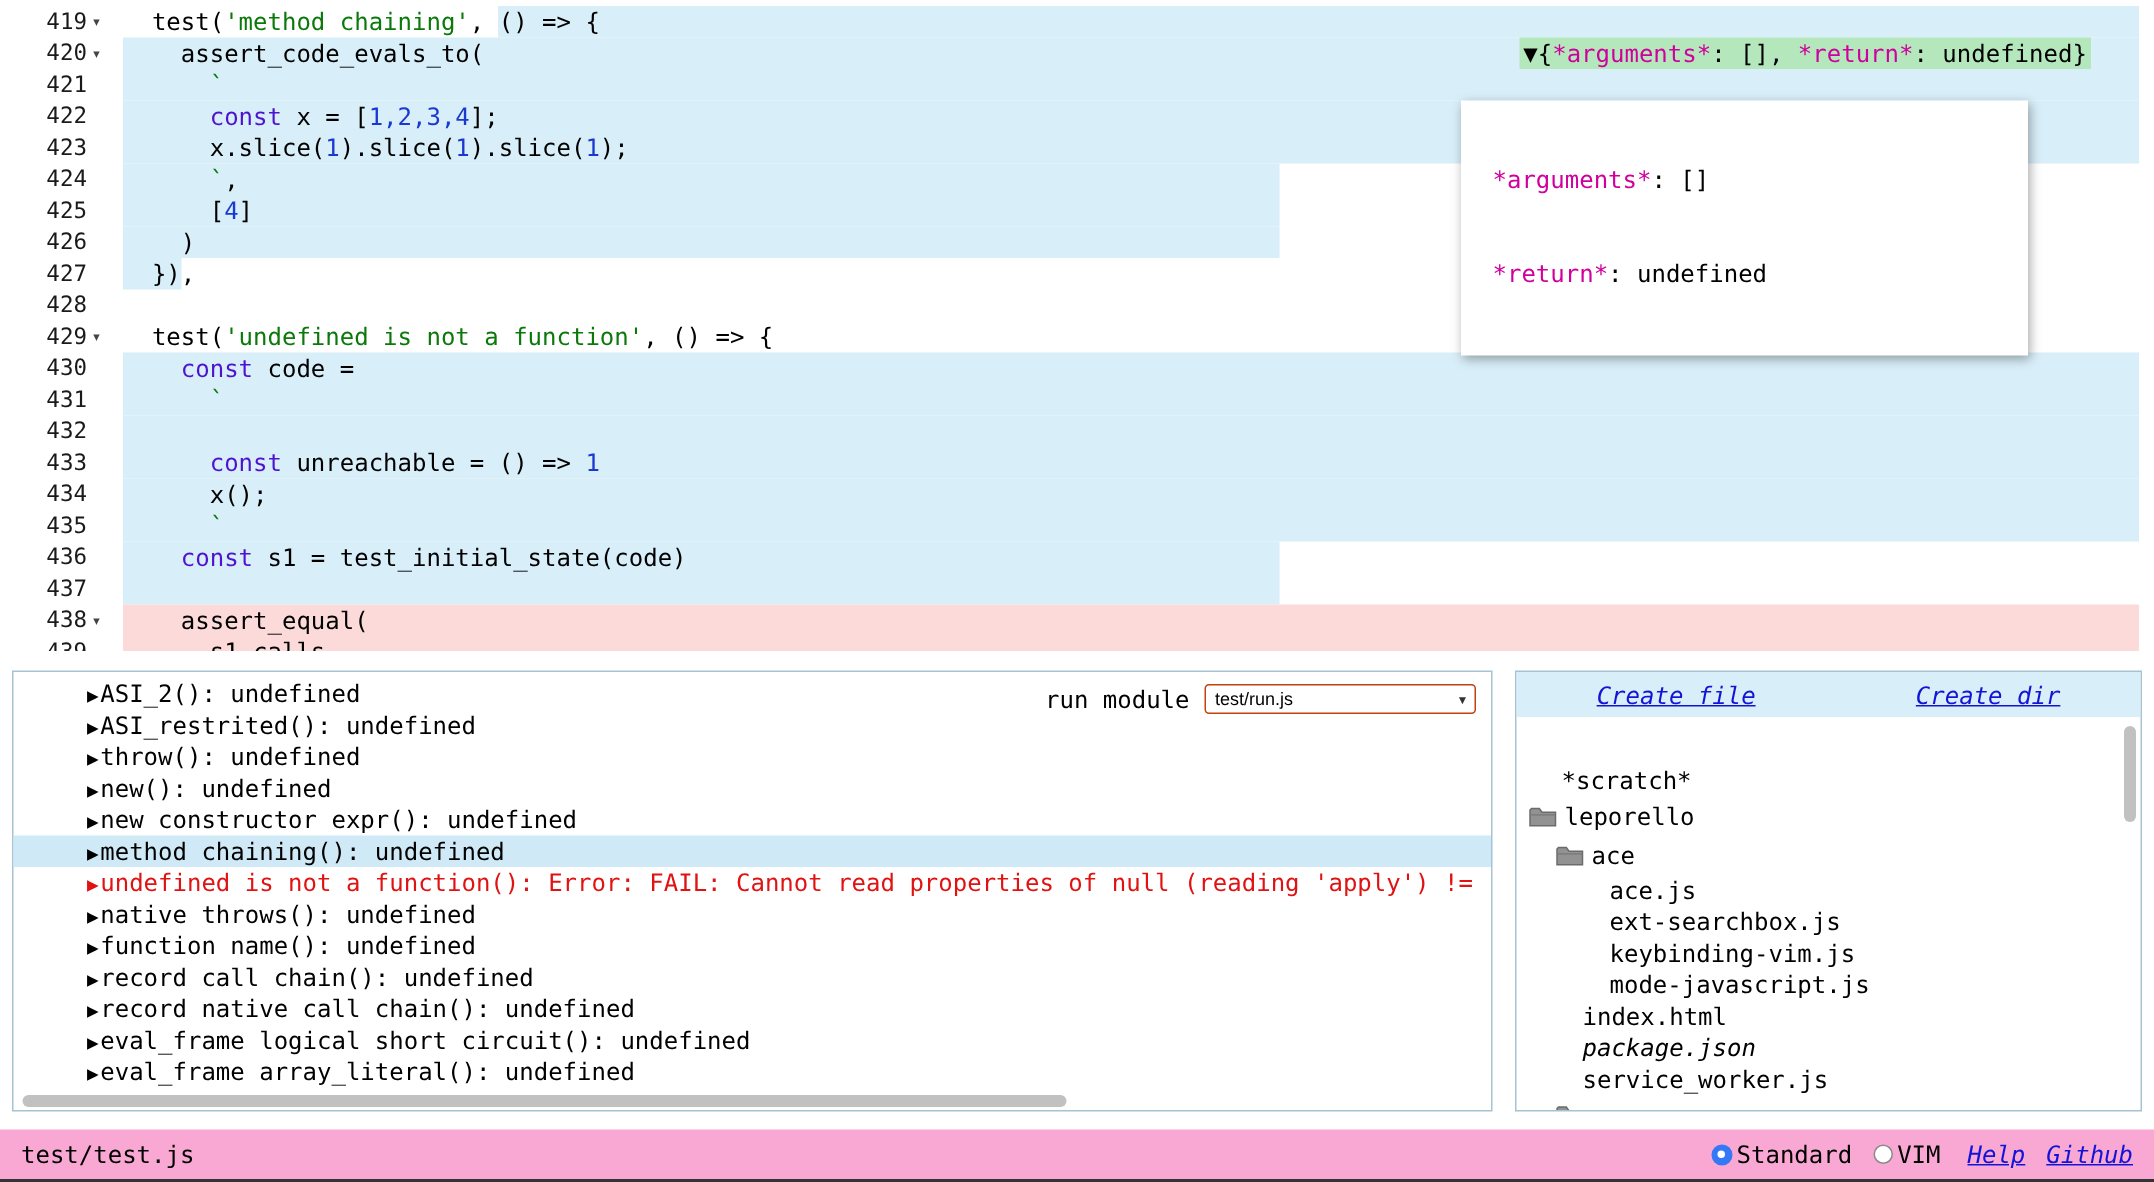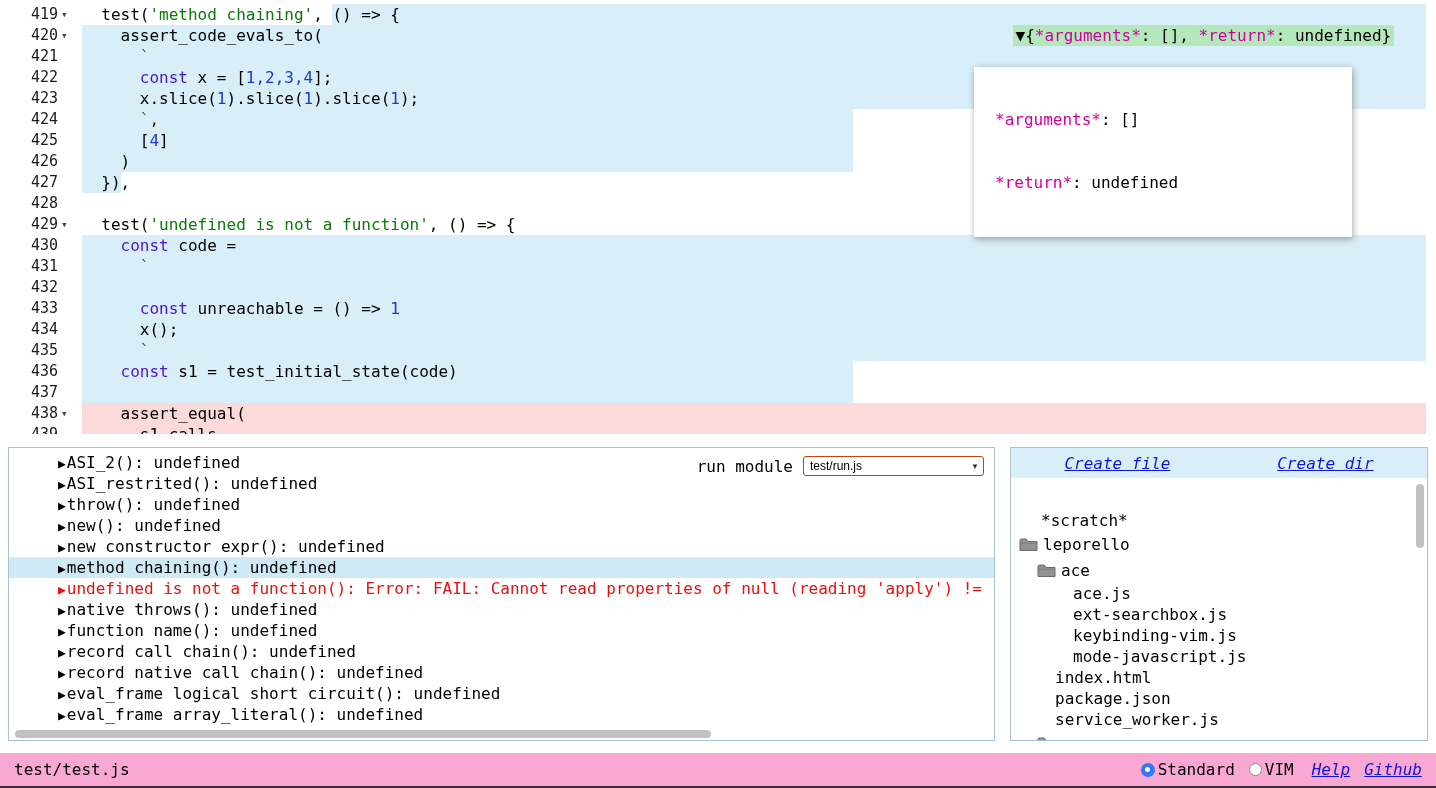--- a/index.html
+++ b/index.html
@@ -309,21 +309,21 @@
             </svg></span><span>leporello</span></div>
         <div class="tree-item folder" style="padding-left: 26px;"><span class="folder-icon"><svg width="19" height="15" viewBox="0 0 19 15">
               <path d="M1 3 L1 13.5 L18 13.5 L18 4.5 L9 4.5 L7.2 2 L2 2 Z" fill="#929292" stroke="#6b6b6b" stroke-width="1"></path>
               <path d="M1 6.2 L18 6.2" stroke="#777" stroke-width="0.8"></path>
             </svg></span><span>ace</span></div>
         <div class="tree-item" style="padding-left: 62px;"><span>ace.js</span></div>
         <div class="tree-item" style="padding-left: 62px;"><span>ext-searchbox.js</span></div>
         <div class="tree-item" style="padding-left: 62px;"><span>keybinding-vim.js</span></div>
         <div class="tree-item" style="padding-left: 62px;"><span>mode-javascript.js</span></div>
         <div class="tree-item" style="padding-left: 44px;"><span>index.html</span></div>
-        <div class="tree-item" style="padding-left: 44px;"><span>package.json</span></div>
+        <div class="tree-item" style="padding-left: 44px; font-style: italic;"><span>package.json</span></div>
         <div class="tree-item" style="padding-left: 44px;"><span>service_worker.js</span></div>
         <div class="tree-item folder" style="padding-left: 26px;"><span class="folder-icon"><svg width="19" height="15" viewBox="0 0 19 15">
               <path d="M1 3 L1 13.5 L18 13.5 L18 4.5 L9 4.5 L7.2 2 L2 2 Z" fill="#929292" stroke="#6b6b6b" stroke-width="1"></path>
               <path d="M1 6.2 L18 6.2" stroke="#777" stroke-width="0.8"></path>
             </svg></span><span>src</span></div>
         <div class="tree-item" style="padding-left: 62px;"><span>ast_utils.js</span></div>
       </div>
     <div class="fp-scrollbar"></div>
   </div>
 

